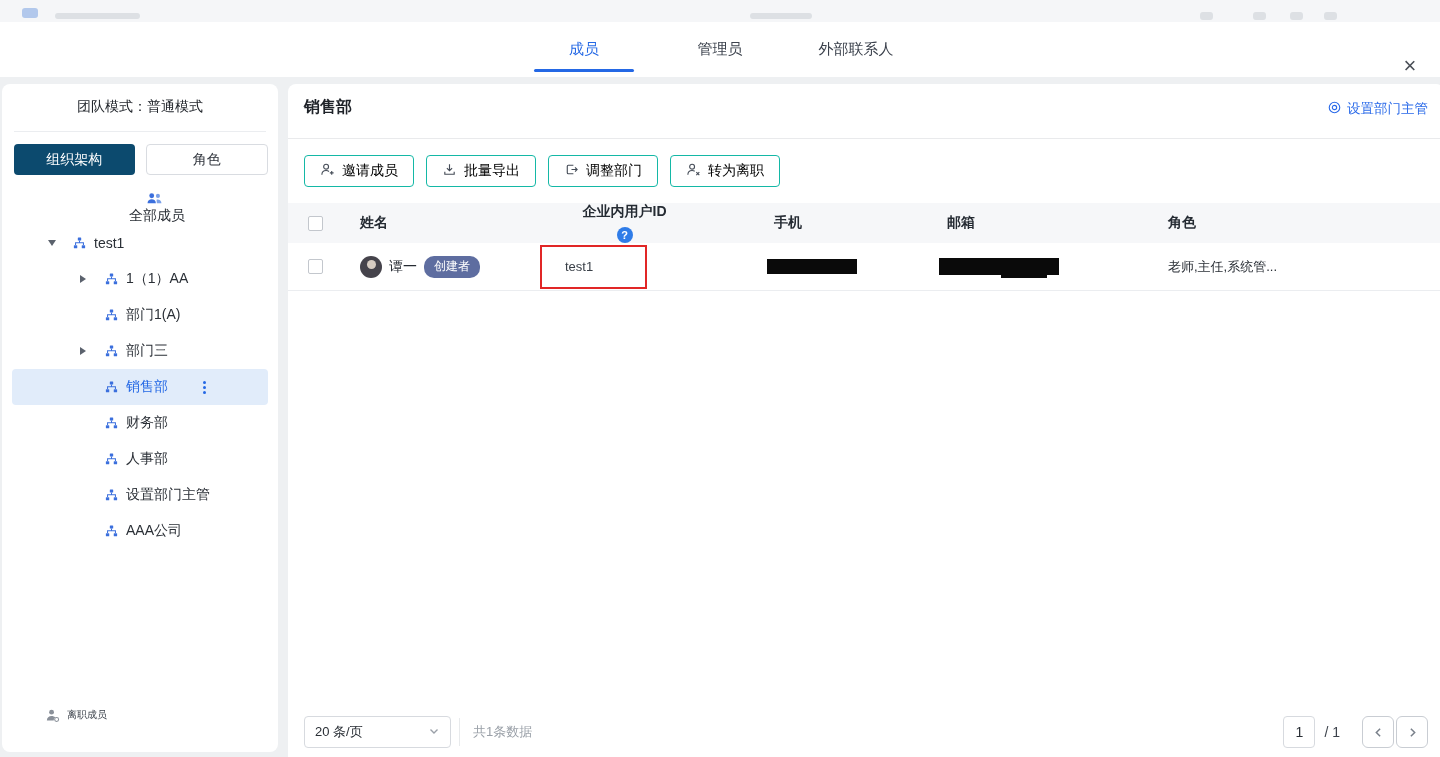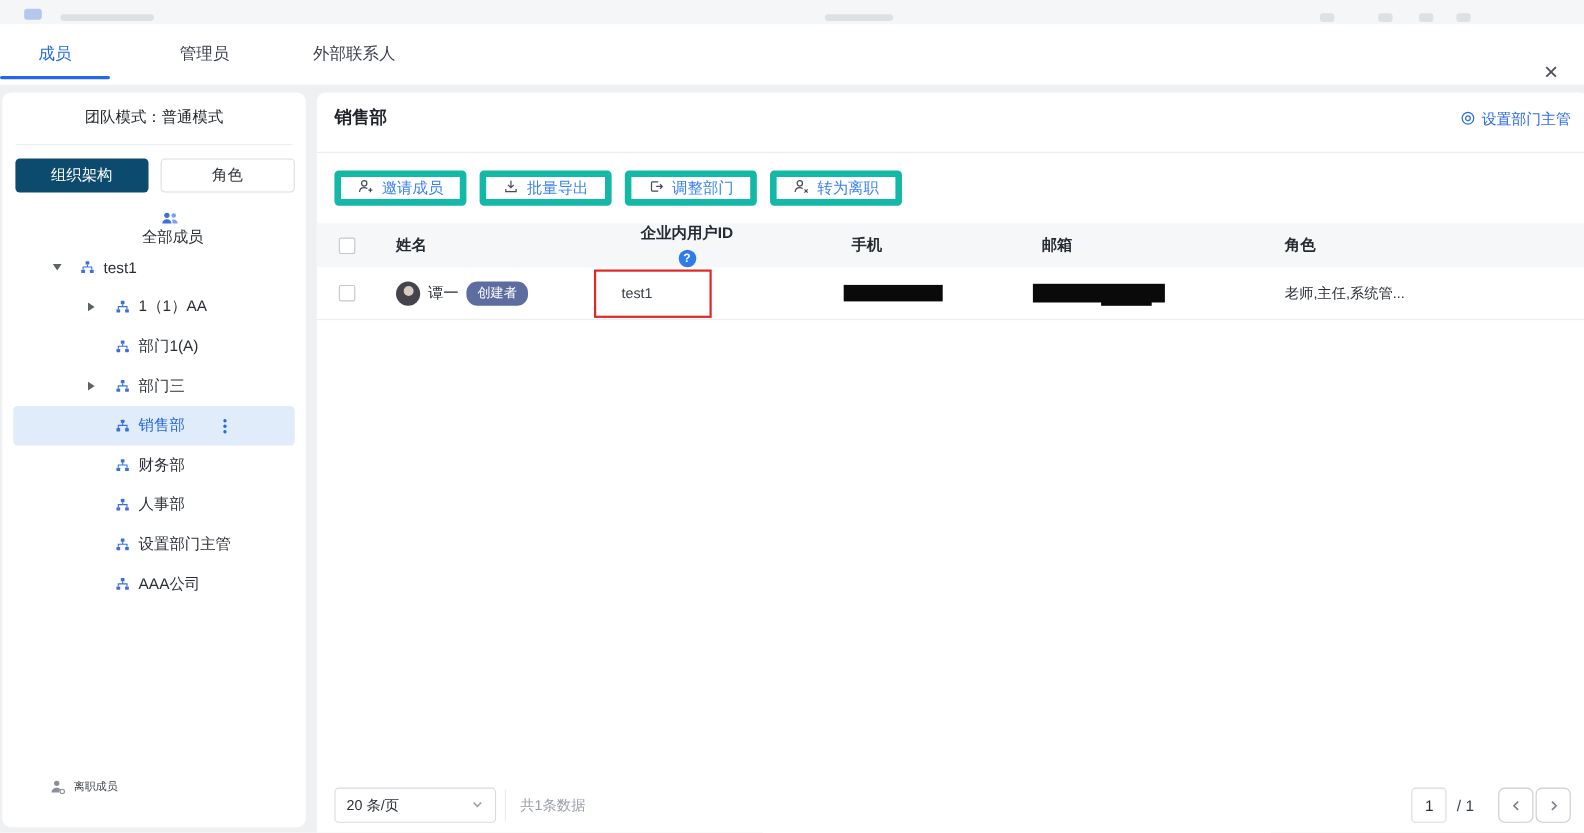--- a/index.html
+++ b/index.html
@@ -5,21 +5,21 @@
   * { margin:0; padding:0; box-sizing:border-box; }
   html,body { width:1440px; height:757px; overflow:hidden; }
   body { background:#eef0f2; font-family:"Liberation Sans","DejaVu Sans",sans-serif; color:#262b33; position:relative; }
 
   
   .top-strip { position:absolute; left:0; top:0; width:1440px; height:22px; background:#f5f6f8; }
   .remn { position:absolute; border-radius:3px; background:#c9cdd3; opacity:.55; }
   .remn.blue { background:#6f9ae0; opacity:.5; }
 
   
-  .modal-header { position:absolute; left:0; top:22px; width:1440px; height:55px; background:#fff; display:flex; align-items:stretch; }
+  .modal-header { position:absolute; left:0; top:22px; width:1440px; height:55px; background:#fff; display:flex; justify-content:center; align-items:stretch; }
   .tabs { display:flex; gap:36px; }
   .tab { position:relative; min-width:100px; display:flex; align-items:center; justify-content:center; font-size:15px; color:#3c424d; cursor:pointer; }
   .tab.active { color:#2468e5; }
   .tab.active::after { content:""; position:absolute; left:0; right:0; bottom:5px; height:3px; border-radius:2px; background:#2468e5; }
   .close-btn { position:absolute; right:16px; top:30px; width:28px; height:28px; display:flex; align-items:center; justify-content:center; font-size:22px; color:#4a4f57; cursor:pointer; }
 
   .card { position:absolute; background:#fff; }
   
   .sidebar { left:2px; top:84px; width:276px; height:668px; border-radius:8px; }
   .side-title { text-align:center; padding-top:14px; font-size:14px; font-weight:500; color:#1f2329; }
@@ -42,21 +42,21 @@
   .side-footer { position:absolute; bottom:19px; left:10px; right:10px; height:36px; display:flex; align-items:center; padding-left:31px; font-size:10px; color:#3c424b; cursor:pointer; }
   .side-footer .t-ico { margin-right:6px; }
 
   
   .main { left:288px; top:84px; width:1156px; height:673px; border-radius:8px 8px 0 0; }
   .main-title { position:absolute; left:16px; top:13px; font-size:16px; font-weight:700; color:#1f2329; }
   .leader-link { position:absolute; right:16px; top:16px; display:flex; align-items:center; gap:5px; font-size:13.5px; color:#2a6ae9; cursor:pointer; }
   .title-divider { position:absolute; left:0; right:0; top:54px; height:1px; background:#e9eaec; }
 
   .toolbar { position:absolute; left:16px; top:71px; display:flex; gap:12px; }
-  .tb-btn { height:32px; display:flex; align-items:center; gap:7px; padding:0 15px; background:#fff; border:6px solid #14b8a6; border-radius:4px; font-size:14px; color:#3b82f6; cursor:pointer; }
+  .tb-btn { height:32px; display:flex; align-items:center; gap:7px; padding:0 15px; background:#fff; border:1px solid #14b8a6; border-radius:4px; font-size:14px; color:#000000; cursor:pointer; }
   .search-box { position:absolute; right:16px; top:71px; width:200px; height:32px; border:1px solid #dcdfe3; border-radius:4px; display:flex; align-items:center; padding:0 10px; background:#fff; }
   .search-box input { flex:1; border:none; outline:none; font-size:13px; color:#333; background:transparent; font-family:inherit; }
   .search-box input::placeholder { color:#b9bdc4; }
 
   .tgrid { display:grid; grid-template-columns:48px 172px 200px 172px 222px 1fr; align-items:center; }
   .thead { position:absolute; left:0; right:0; top:119px; height:40px; background:#f6f7f9; font-size:14px; font-weight:600; color:#252b33; }
   .trow  { position:absolute; left:0; right:0; top:159px; height:48px; border-bottom:1px solid #ebedf0; font-size:14px; }
   .cb { width:15px; height:15px; border:1px solid #c3c7cd; border-radius:2px; background:#fff; margin-left:20px; cursor:pointer; }
   .h-name, .c-name { padding-left:24px; }
   .h-id { padding-left:33px; display:flex; align-items:center; gap:6px;flex-direction:column; }

